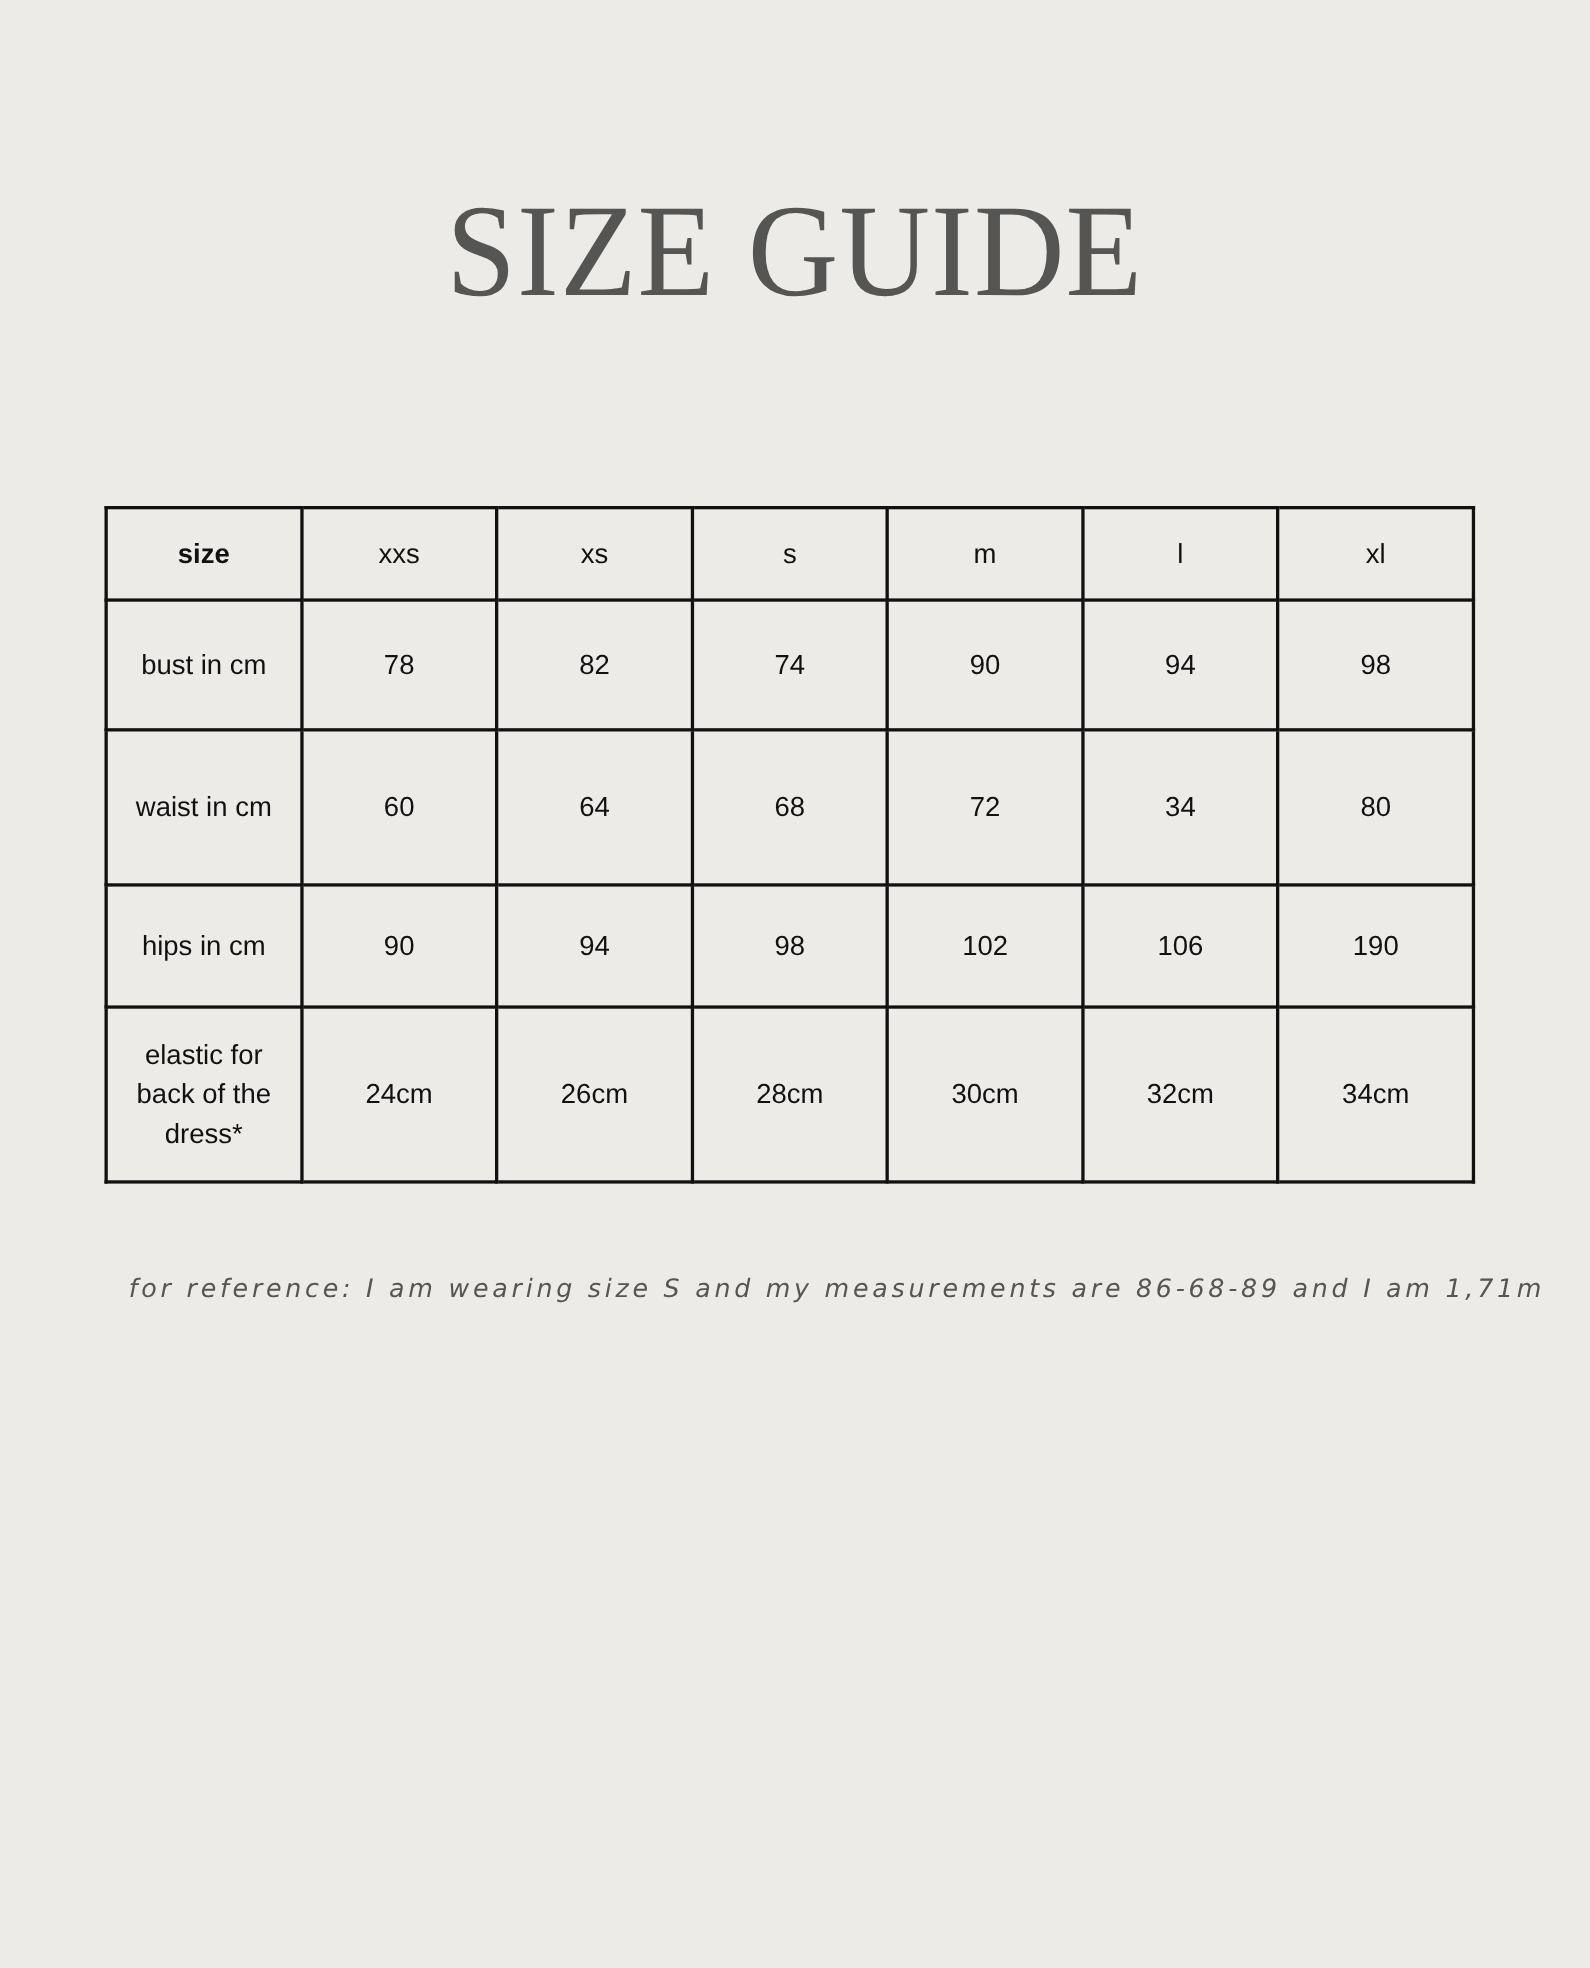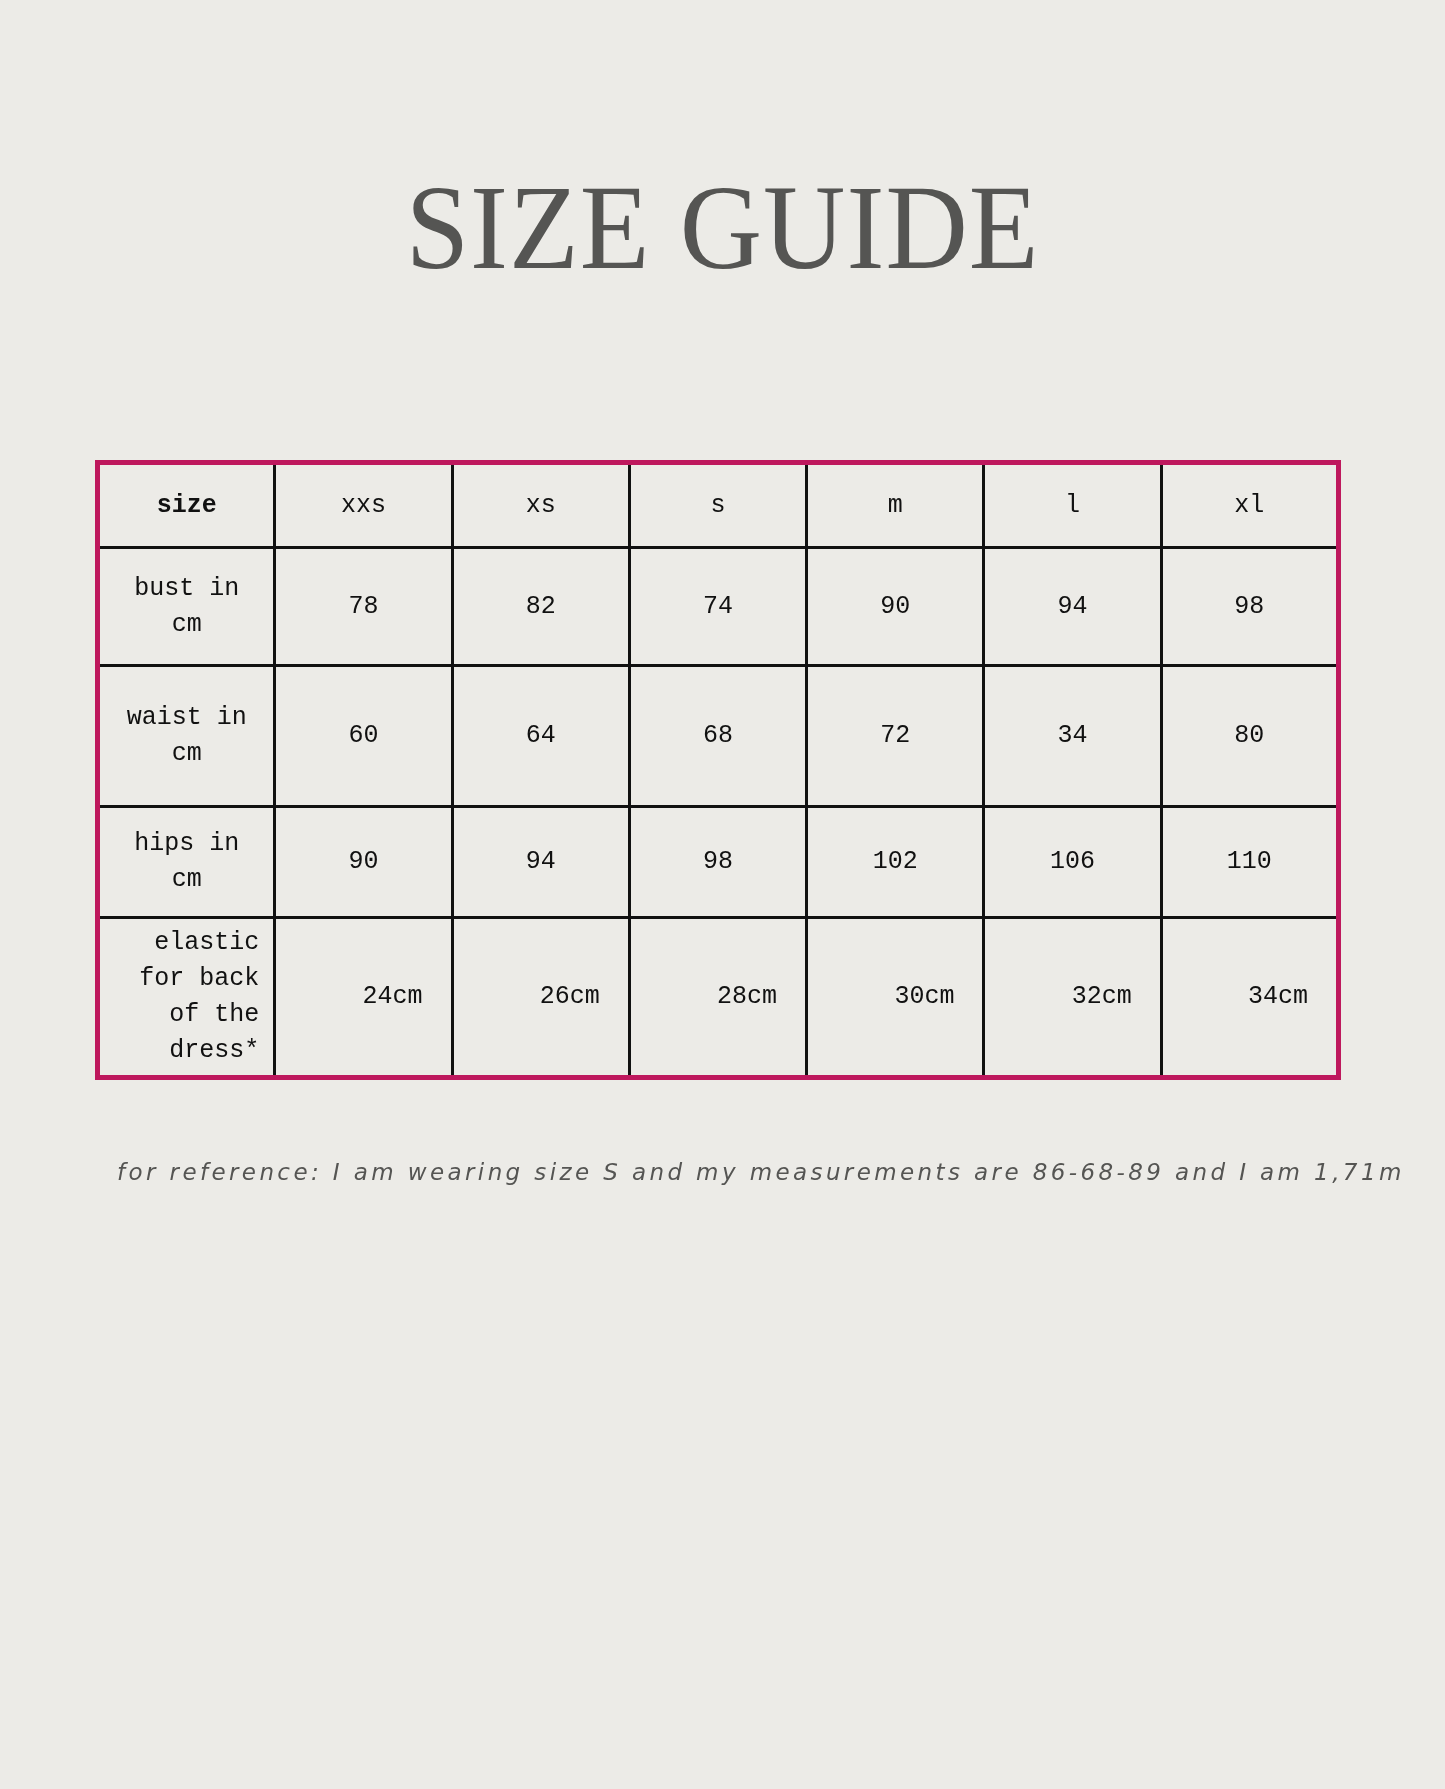--- a/index.html
+++ b/index.html
@@ -29,43 +29,42 @@
       letter-spacing: 1px;
       transform: scaleY(1.05);
     }
     .size-table {
       position: absolute;
       left: 95px;
       top: 460px;
       width: 1246px;
       border-collapse: collapse;
       table-layout: fixed;
-      border: 5px solid #be185d;
-      font-family: Liberation Mono, monospace;
+      border: 3px solid #be185d;
     }
     .size-table td {
       border: 3px solid #111;
       text-align: center;
       vertical-align: middle;
       font-size: 25px;
       line-height: 36px;
       color: #111;
       padding: 0 28px;
     }
     .size-table td.label {
       padding: 0 14px;
     }
     .size-table td.head-label {
       font-weight: bold;
     }
     .r0 td { height: 81px; }
     .r1 td { height: 115px; }
     .r2 td { height: 138px; }
     .r3 td { height: 108px; margin-left: 45px; }
-    .r4 td { height: 156px; text-align: right; }
+    .r4 td { height: 156px; }
     .footnote {
       position: absolute;
       left: 100px;
       top: 1155px;
       width: 1300px;
       font-family: "DejaVu Sans", "Liberation Sans", sans-serif;
       font-style: italic;
       font-size: 23px;
       line-height: 35px;
       letter-spacing: 3.4px;
@@ -111,21 +110,21 @@
       <td>34</td>
       <td>80</td>
     </tr>
     <tr class="r3">
       <td class="label">hips in cm</td>
       <td>90</td>
       <td>94</td>
       <td>98</td>
       <td>102</td>
       <td>106</td>
-      <td>110</td>
+      <td>190</td>
     </tr>
     <tr class="r4">
       <td class="label">elastic for back of the dress*</td>
       <td>24cm</td>
       <td>26cm</td>
       <td>28cm</td>
       <td>30cm</td>
       <td>32cm</td>
       <td>34cm</td>
     </tr>

